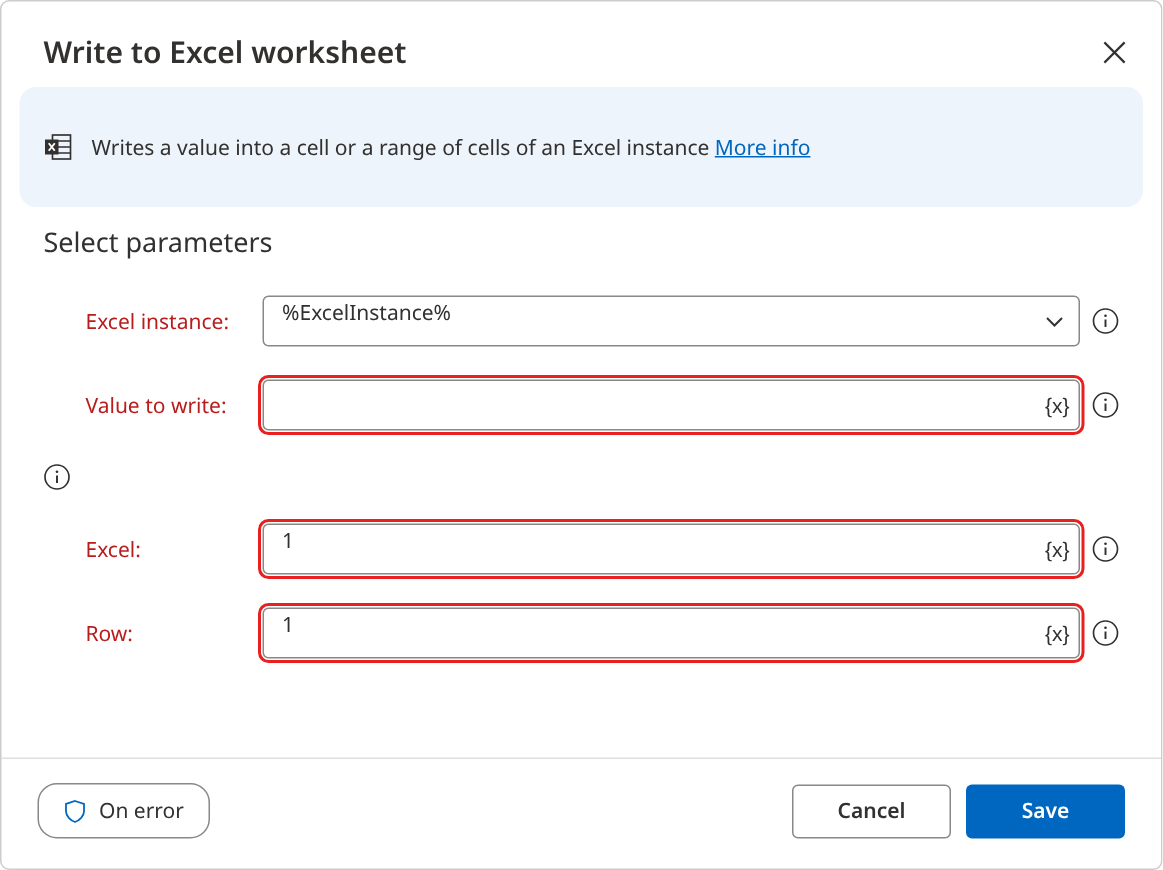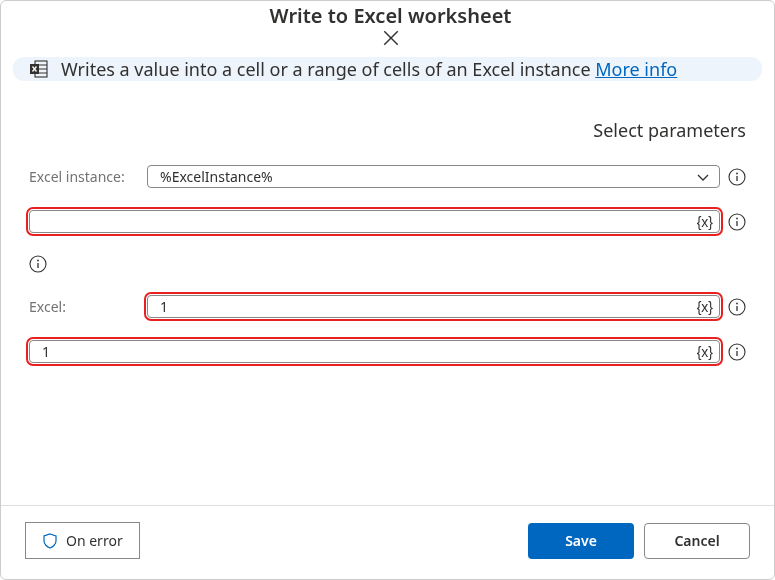--- a/index.html
+++ b/index.html
@@ -16,77 +16,76 @@
     border: 1px solid #ccc;
     border-radius: 6px;
     position: relative;
     display: flex;
     flex-direction: column;
   }
   .header {
     display: flex;
     align-items: center;
     justify-content: space-between;
-    padding: 1px 22px 10px 28px;
-    flex-direction: column;
+    padding: 20px 22px 10px 28px;
   }
   .title {
     font-size: 20px;
     font-weight: 600;
     color: #323130;
   }
   .close {
     cursor: pointer;
     width: 18px;
     height: 18px;
     position: relative;
   }
   .close svg { width: 18px; height: 18px; }
   .banner {
     margin: 0 12px;
     background: #eef4fb;
     display: flex;
     align-items: center;
     gap: 12px;
-    padding: 0 16px;
-    font-size: 18px;
+    padding: 30px 16px;
+    font-size: 14px;
     border-radius: 11px;
   }
   .banner a {
     color: #0067c0;
     text-decoration: underline;
   }
   .section-label {
     font-size: 18px;
     color: #323130;
-    padding: 37px 28px 12px 28px;
-    text-align: right;
+    padding: 12px 28px 12px 28px;
   }
   .params {
     padding: 0 28px;
   }
   .row {
     display: flex;
     align-items: center;
     padding: 11px 0;
     gap: 8px;
   }
   .label {
     width: 110px;
     flex: 0 0 110px;
     font-size: 14px;
-    color: #737373;
+    color: #b91c1c;
+    margin-left: 28px;
   }
   .control-wrap {
     flex: 1;
     position: relative;
   }
   .control {
     width: 100%;
-    height: 23px;
+    height: 34px;
     border: 1px solid #8a8886;
     border-radius: 4px;
     display: flex;
     align-items: flex-start;
     padding: 0 34px 0 10px;
     background: #fff;
     position: relative;
   }
   .control.highlighted {
     outline: 2.5px solid #e82020;
@@ -133,21 +132,21 @@
     border-top: 1px solid #e1dfdd;
     padding: 16px 24px 20px 24px;
     display: flex;
     align-items: center;
   }
   .onerror {
     display: flex;
     align-items: center;
     gap: 8px;
     border: 1px solid #8a8886;
-    border-radius: 0;
+    border-radius: 13px;
     padding: 8px 16px;
     font-size: 14px;
     cursor: pointer;
     background: #fff;
   }
   .spacer { flex: 1; }
   .btn {
     min-width: 106px;
     height: 36px;
     border-radius: 4px;
@@ -217,20 +216,21 @@
       <div class="info">
         <svg viewBox="0 0 18 18">
             <circle cx="9" cy="9" r="8" fill="none" stroke="#323130" stroke-width="1.1"></circle>
             <circle cx="9" cy="5.5" r="0.9" fill="#323130"></circle>
             <line x1="9" y1="8" x2="9" y2="13" stroke="#323130" stroke-width="1.3"></line>
           </svg>
       </div>
     </div>
 
     <div class="row">
+      <div class="label">Value to write:</div>
       <div class="control-wrap">
         <div class="control highlighted">
           <span class="varicon">{x}</span>
         </div>
       </div>
       <div class="info">
         <svg viewBox="0 0 18 18">
             <circle cx="9" cy="9" r="8" fill="none" stroke="#323130" stroke-width="1.1"></circle>
             <circle cx="9" cy="5.5" r="0.9" fill="#323130"></circle>
             <line x1="9" y1="8" x2="9" y2="13" stroke="#323130" stroke-width="1.3"></line>
@@ -259,20 +259,21 @@
       <div class="info">
         <svg viewBox="0 0 18 18">
             <circle cx="9" cy="9" r="8" fill="none" stroke="#323130" stroke-width="1.1"></circle>
             <circle cx="9" cy="5.5" r="0.9" fill="#323130"></circle>
             <line x1="9" y1="8" x2="9" y2="13" stroke="#323130" stroke-width="1.3"></line>
           </svg>
       </div>
     </div>
 
     <div class="row">
+      <div class="label">Row:</div>
       <div class="control-wrap">
         <div class="control highlighted">
           <input value="1" style="">
           <span class="varicon">{x}</span>
         </div>
       </div>
       <div class="info">
         <svg viewBox="0 0 18 18">
             <circle cx="9" cy="9" r="8" fill="none" stroke="#323130" stroke-width="1.1"></circle>
             <circle cx="9" cy="5.5" r="0.9" fill="#323130"></circle>
@@ -284,21 +285,21 @@
   </div>
 
   <div class="footer">
     <div class="onerror">
       <svg width="16" height="16" viewBox="0 0 16 16">
         <path d="M8 1 L14 3 V8 C14 11 11 14 8 15 C5 14 2 11 2 8 V3 Z" fill="none" stroke="#0067c0" stroke-width="1.2"></path>
       </svg>
       <span>On error</span>
     </div>
     <div class="spacer"></div>
+    <div class="btn btn-secondary">
+      <span>Cancel</span>
+    </div>
     <div class="btn btn-primary">
       <span>Save</span>
     </div>
-    <div class="btn btn-secondary">
-      <span>Cancel</span>
-    </div>
   </div>
 
 </div>
 
 </body></html>

